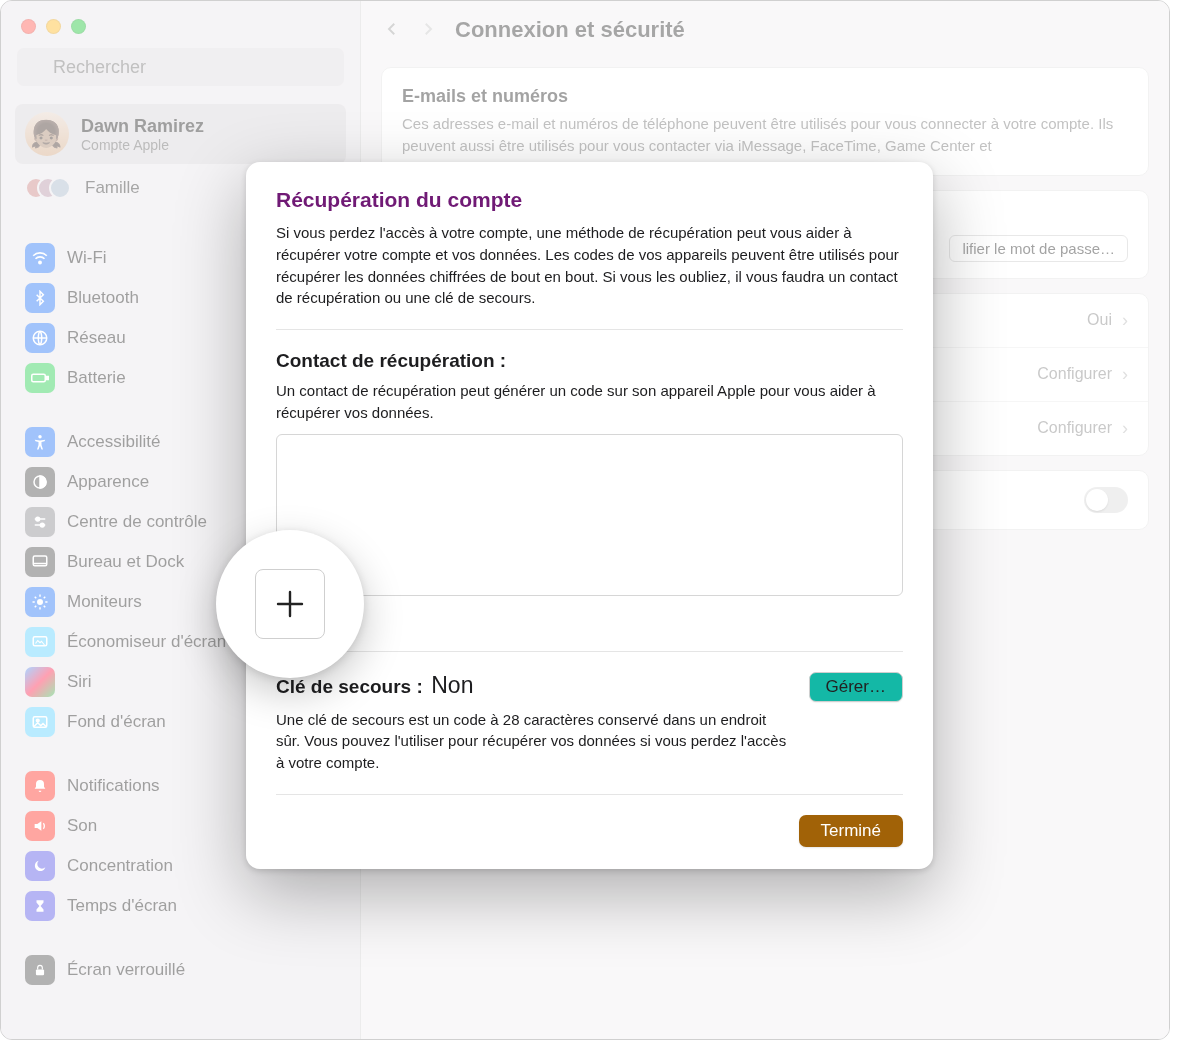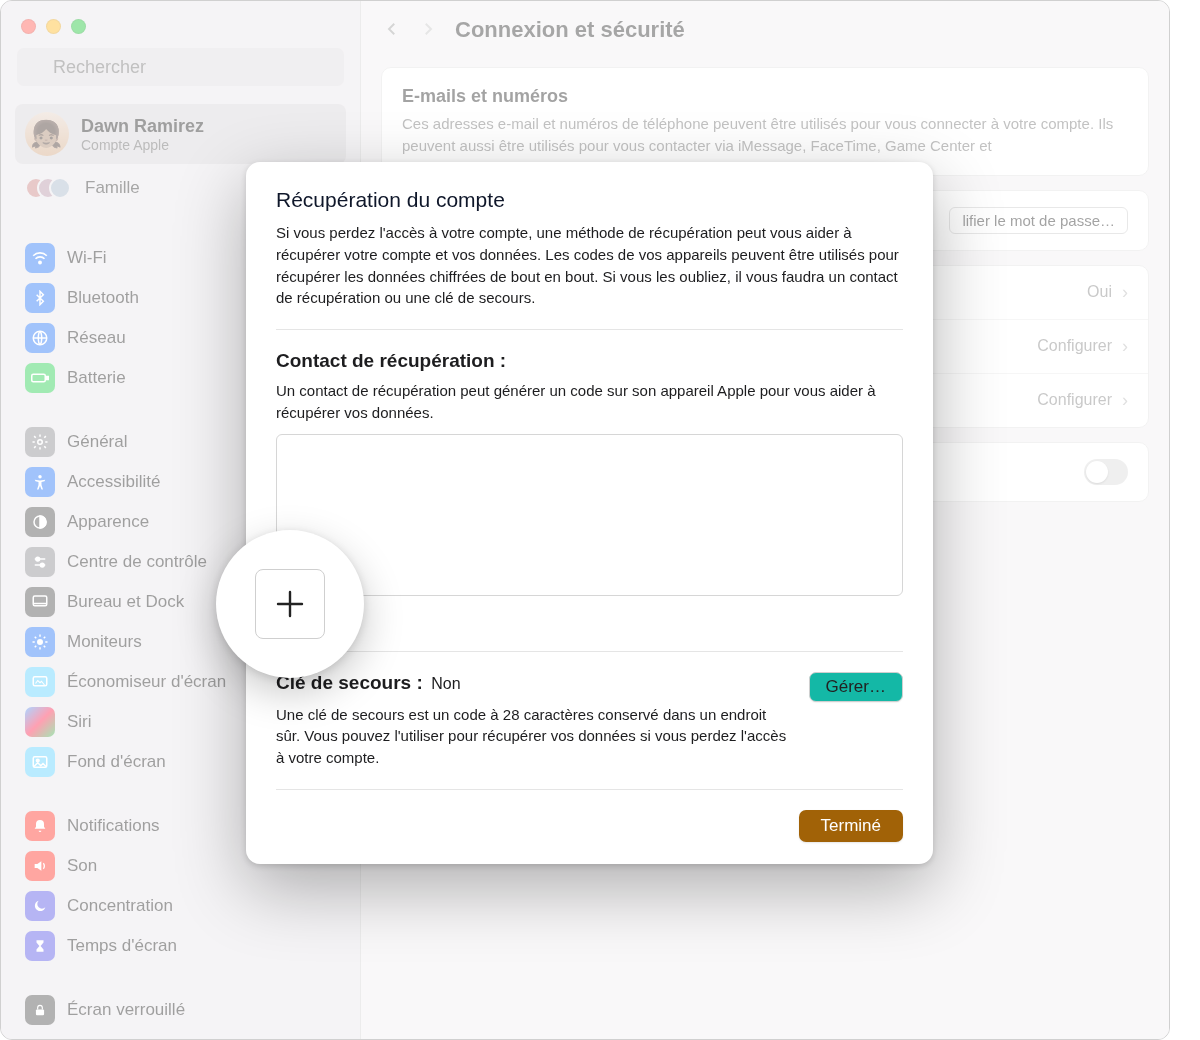--- a/index.html
+++ b/index.html
@@ -146,21 +146,21 @@
     .row {
       display:flex;justify-content:space-between;align-items:center;
       padding: 16px 20px;
       border-bottom:1px solid #ececec;
     }
     .row:last-child{border-bottom:none;}
     .row .l { font-size:16px; color:#444;}
     .row .r { display:flex;align-items:center;gap:10px;color:#888;font-size:16px;text-align:right;}
     .btn-inline{
       background:#fff;border:1px solid #ccc;border-radius:6px;
-      padding:4px 12px;font-size:15px;color:#333;
+      padding:4px 12px;font-size:15px;color:#333;margin-top:28px;
     }
     .chev { color:#bbb; font-size:18px;}
     .toggle {
       width:44px;height:26px;border-radius:13px;background:#dcdcdc;position:relative;
     }
     .toggle .knob{width:22px;height:22px;border-radius:50%;background:#fff;position:absolute;top:2px;left:2px;box-shadow:0 1px 2px rgba(0,0,0,0.2);}
     
     
     .dim {
       position:absolute;inset:0;
@@ -174,21 +174,21 @@
       left: 246px;
       top: 162px;
       width: 687px;
       background:#fff;
       border-radius: 14px;
       box-shadow: 0 24px 70px rgba(0,0,0,0.3), 0 2px 6px rgba(0,0,0,0.15);
       padding: 26px 30px 22px 30px;
       z-index: 10;
     }
     .modal h2 {
-      font-size:21px;font-weight:400;color:#0f172a;margin-bottom:10px;
+      font-size:21px;font-weight:700;color:#701a75;margin-bottom:10px;
     }
     .modal p {
       font-size:15px;color:#1d1d1f;line-height:1.45;
     }
     .modal hr {
       border:none;border-top:1px solid #e5e5e5;margin:20px 0;
     }
     .section-title {
       font-size:19px;font-weight:700;color:#1d1d1f;margin-bottom:8px;
     }
@@ -206,21 +206,21 @@
       border-bottom-left-radius:6px;border-bottom-right-radius:6px;
       height:36px;
       width: 46px;
       display:flex;align-items:center;justify-content:center;
       background:#fafafa;
     }
     .key-row {
       display:flex;justify-content:space-between;align-items:flex-start;gap:18px;
     }
     .key-label { font-size:19px; font-weight:700; color:#1d1d1f; display:inline;}
-    .key-val { font-size:16px; font-weight:400; color:#1d1d1f; margin-left:4px;}
+    .key-val { font-size:23px; font-weight:400; color:#1d1d1f; margin-left:4px;}
     .manage-btn {
       background:#14b8a6;border:1px solid #cfcfcf;border-radius:7px;
       padding:4px 16px;font-size:17px;color:#222;
       box-shadow: 0 1px 1px rgba(0,0,0,0.05);
     }
     .done-row { display:flex;justify-content:flex-end;margin-top:20px;}
     .done-btn {
       background:#a16207;color:#fff;border:none;border-radius:7px;
       padding:6px 22px;font-size:17px;font-weight:500;
       box-shadow: 0 1px 2px rgba(0,0,0,0.1);
@@ -320,29 +320,20 @@
             <svg width="18" height="12" viewBox="0 0 24 14" fill="none" stroke="#fff" stroke-width="2">
               <rect x="1" y="2" width="18" height="10" rx="2"></rect>
               <rect x="20" y="5" width="3" height="4" fill="#fff"></rect>
             </svg>
           </div>
           <span>Batterie</span>
         </div>
     </div>
     <div class="spacer"></div>
     <div class="sb-group">
-      <div class="sb-item">
-          <div class="sb-icon ic-gray">
-            <svg width="18" height="18" viewBox="0 0 24 24" fill="none" stroke="#fff" stroke-width="2">
-              <circle cx="12" cy="12" r="3"></circle>
-              <path d="M12 2v3M12 19v3M4.2 4.2l2.1 2.1M17.7 17.7l2.1 2.1M2 12h3M19 12h3M4.2 19.8l2.1-2.1M17.7 6.3l2.1-2.1"></path>
-            </svg>
-          </div>
-          <span>Général</span>
-        </div>
       <div class="sb-item">
           <div class="sb-icon ic-blue">
             <svg width="18" height="18" viewBox="0 0 24 24" fill="#fff">
               <circle cx="12" cy="5" r="2.3"></circle>
               <path d="M5 9l7 1 7-1-1 2-4 1v4l2 6h-2l-2-5-2 5h-2l2-6v-4l-4-1z"></path>
             </svg>
           </div>
           <span>Accessibilité</span>
         </div>
       <div class="sb-item">

